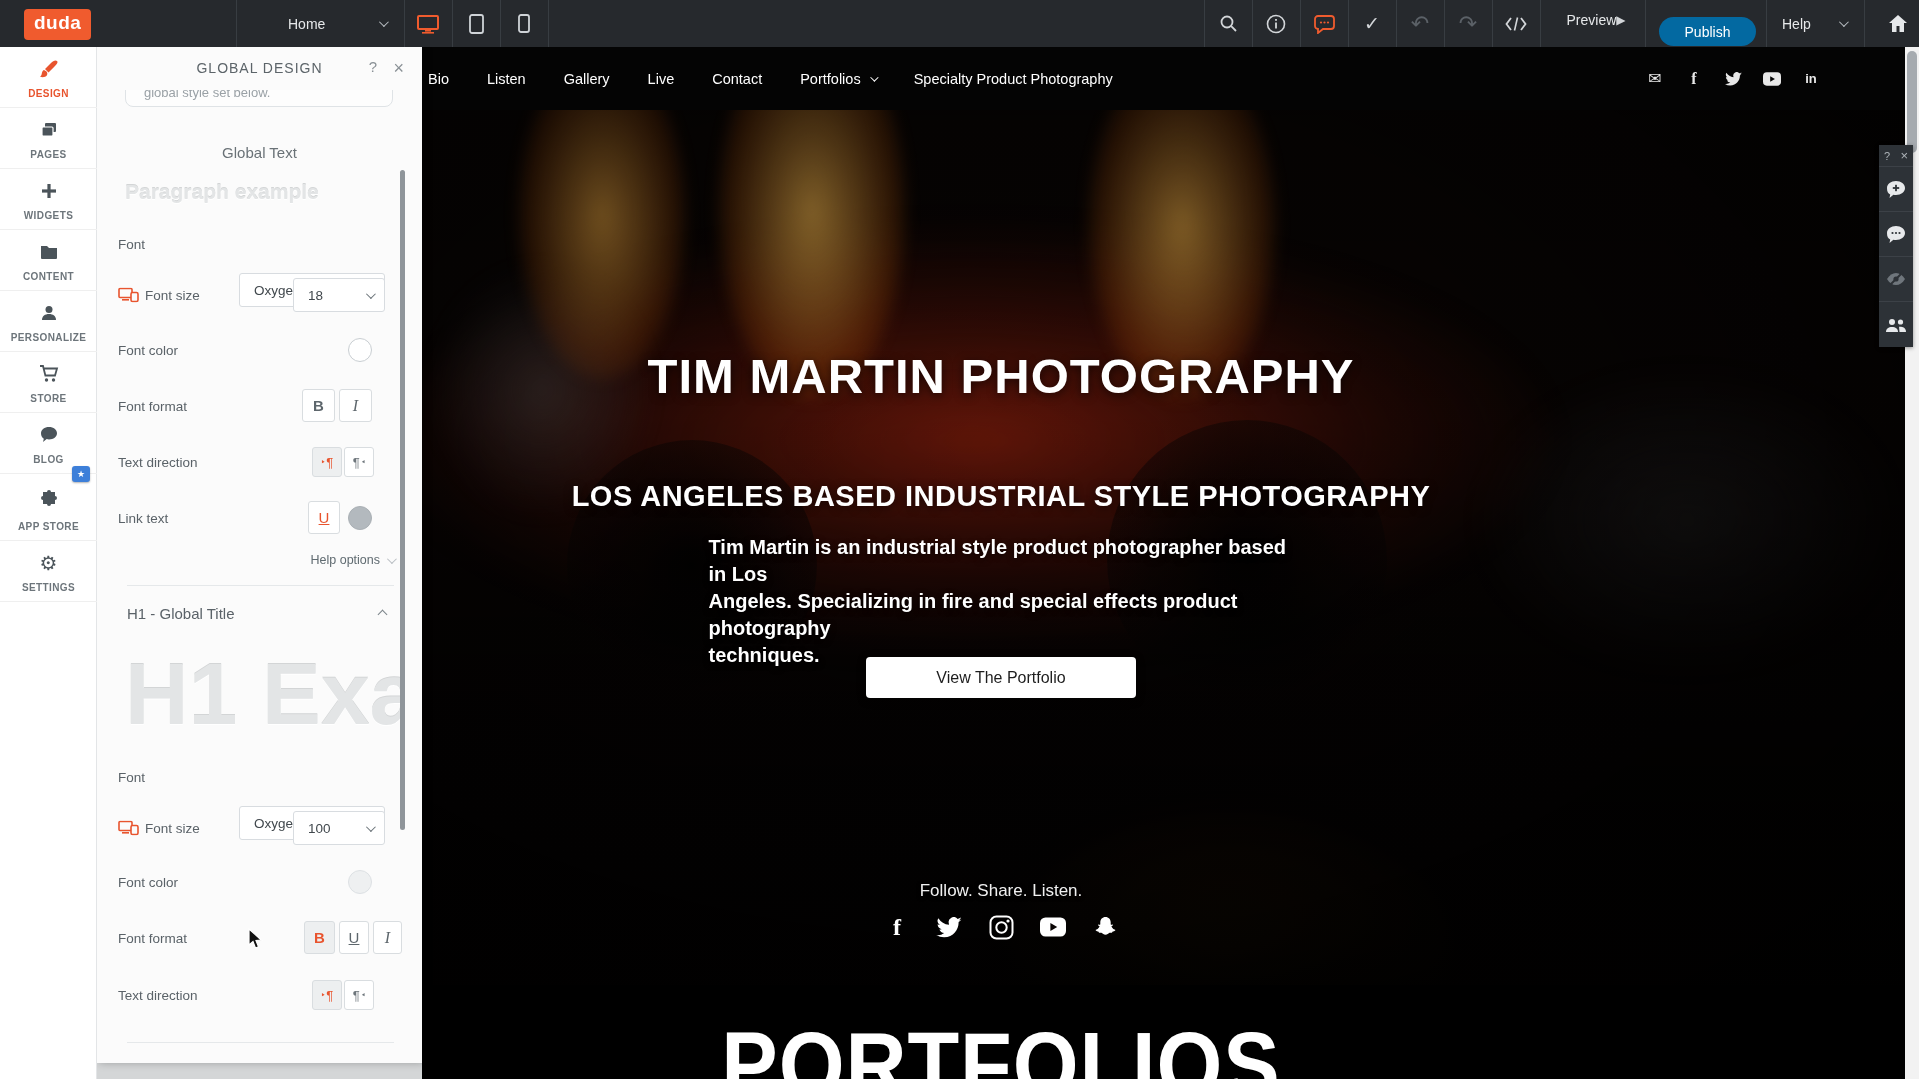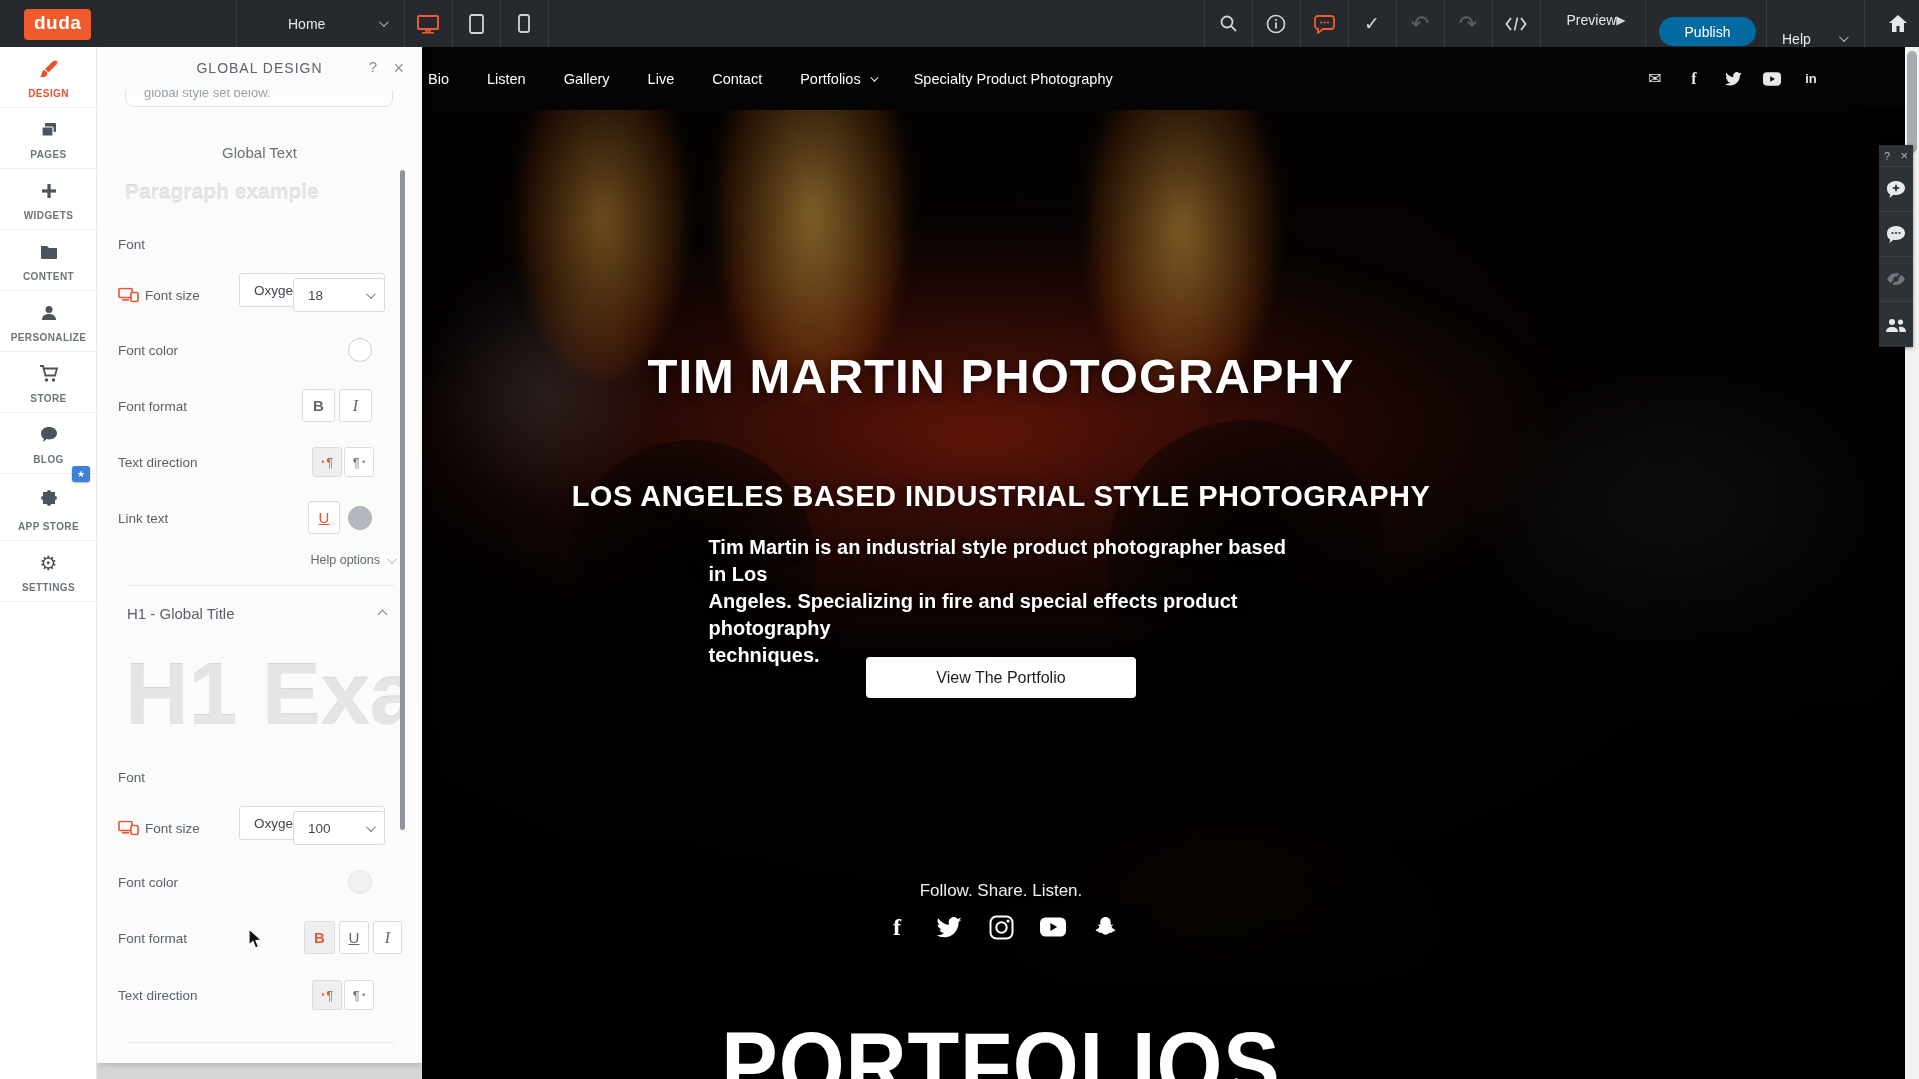--- a/index.html
+++ b/index.html
@@ -11,21 +11,21 @@
 #logo { position:absolute; left:24px; top:9px; background:#f05b2e; color:#fff; font-weight:bold; font-size:19px; padding:3px 10px 6px; border-radius:4px; letter-spacing:.5px; }
 .tb-text { color:#e6e8ea; font-size:14px; }
 #page-dd { position:absolute; left:288px; top:0; height:47px; width:110px; display:flex; align-items:center; gap:54px; cursor:pointer; }
 .chev { display:inline-block; width:7px; height:7px; border-right:1.7px solid #b9bec3; border-bottom:1.7px solid #b9bec3; transform:rotate(45deg) translateY(-2px); }
 .chev.up { transform:rotate(-135deg); }
 .tb-ic { position:absolute; top:0; height:47px; width:48px; display:flex; align-items:center; justify-content:center; cursor:pointer; }
 .glyph { color:#d3d6d9; font-size:19px; }
 .glyph.dim { color:#5b6167; }
 #preview-btn { position:absolute; left:1552px; top:0; height:39px; width:88px; display:flex; align-items:center; justify-content:center; cursor:pointer; }
 #publish-btn { position:absolute; left:1659px; top:9px; width:97px; height:29px; background:#0369a1; border-radius:15px; color:#fff; font-size:14px; display:flex; align-items:center; justify-content:center; cursor:pointer;margin-top:8px; }
-#help-dd { position:absolute; left:1782px; top:0; height:47px; width:80px; display:flex; align-items:center; gap:28px; cursor:pointer;margin-top:15px; }
+#help-dd { position:absolute; left:1782px; top:0; height:47px; width:80px; display:flex; align-items:center; gap:28px; cursor:pointer; }
 #home-icon-btn { position:absolute; left:1878px; top:0; height:47px; width:40px; display:flex; align-items:center; justify-content:center; cursor:pointer; }
 
 
 #sidebar { position:absolute; left:0; top:47px; width:97px; height:1032px; background:#ffffff; border-right:1px solid #e3e5e7; z-index:40; }
 .side-item { position:absolute; left:0; width:97px; height:61px; text-align:center; cursor:pointer; border-bottom:1px solid #efefef; }
 .side-item .sicon { position:absolute; left:0; right:0; top:11px; height:22px; display:flex; align-items:center; justify-content:center; color:#4b545a; fill:#4b545a; }
 .side-item .slabel { position:absolute; left:0; right:0; top:41px; font-size:10px; letter-spacing:.4px; color:#6d757b; font-weight:bold; }
 .side-item.active .slabel { color:#e8542e; }
 .side-item.active .sicon { color:#e8542e; fill:#e8542e; }
 .badge { position:absolute; left:72px; top:-8px; width:18px; height:16px; background:#3d7fd9; border-radius:3px; color:#fff; font-size:9px; line-height:16px; text-align:center; box-shadow:0 1px 2px rgba(0,0,0,.3); }

